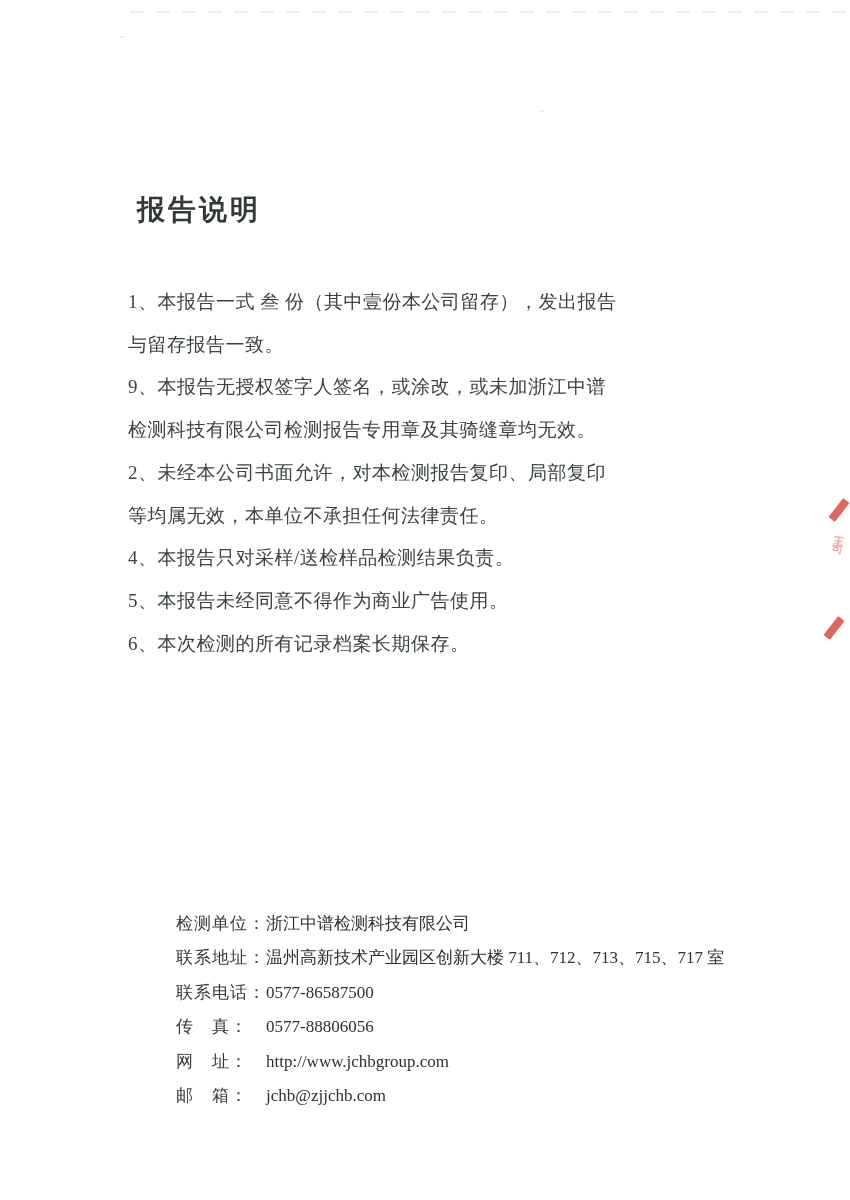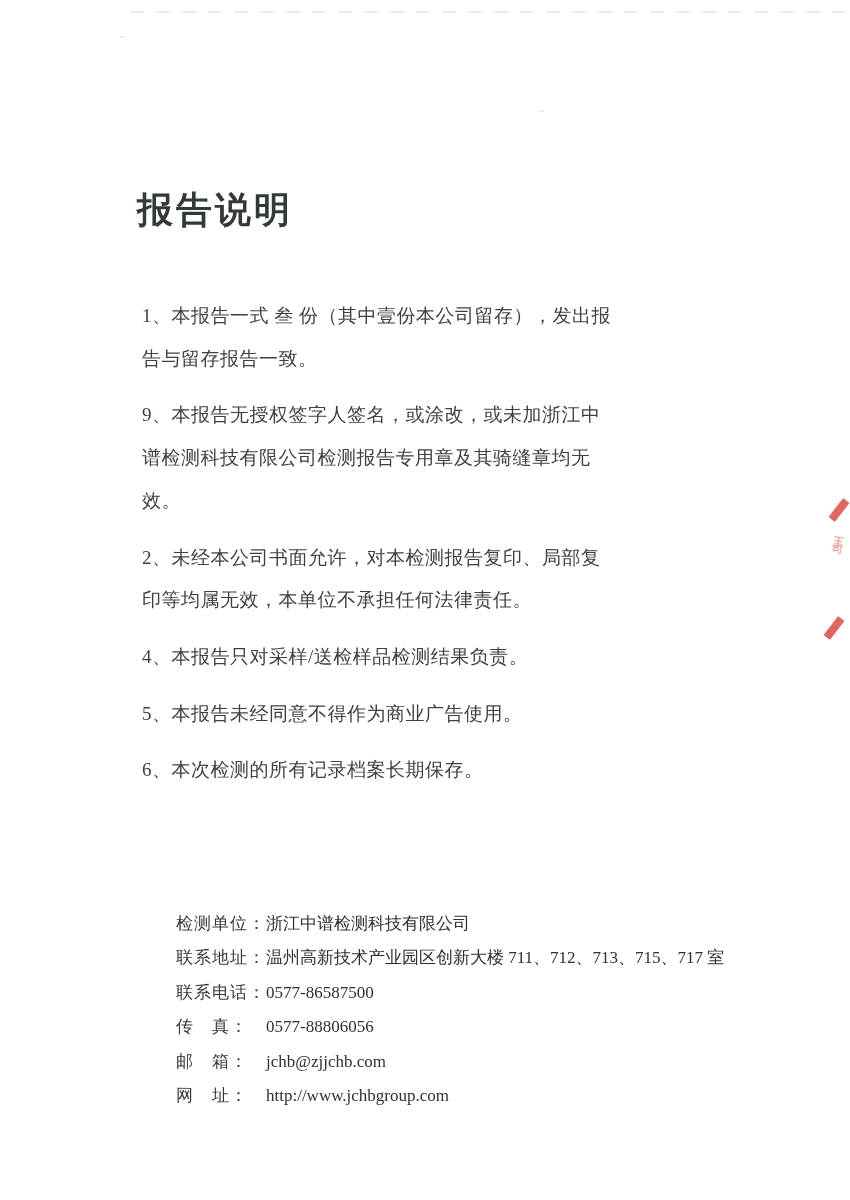--- a/index.html
+++ b/index.html
@@ -15,29 +15,29 @@
   .scan-line{
     position:absolute;top:11px;left:130px;right:0;height:2px;
     background:repeating-linear-gradient(90deg,#dcdcdc 0 14px,transparent 14px 26px);
     opacity:.55;
   }
   .scan-speck{
     position:absolute;width:4px;height:2px;background:#d9d9d9;border-radius:1px;opacity:.6;
   }
   .doc-title{
     position:absolute;left:137px;top:193px;
-    font-size:36px;line-height:34px;font-weight:600;
+    font-size:28px;line-height:34px;font-weight:600;
     letter-spacing:3px;color:#323b33;margin:0;
   }
   .notes{
     position:absolute;left:128px;top:281px;width:497px;
     color:#3a433c;
   }
   .notes p{
-    margin:14px;font-size:19px;line-height:42.7px;
+    margin:0;font-size:19px;line-height:42.7px;
     letter-spacing:.5px;text-align:left;
   }
   .contact{
     position:absolute;left:176px;top:869px;
     font-size:17px;color:#343c35;margin-top:38px;
   }
   .contact-row{
     height:34.4px;line-height:34.4px;white-space:nowrap;
   }
   .contact-label{
@@ -91,24 +91,24 @@
     <div class="contact-row">
       <span class="contact-label">联系地址：</span><span class="contact-value">温州高新技术产业园区创新大楼 711、712、713、715、717 室</span>
     </div>
     <div class="contact-row">
       <span class="contact-label">联系电话：</span><span class="contact-value">0577-86587500</span>
     </div>
     <div class="contact-row">
       <span class="contact-label">传　真：</span><span class="contact-value">0577-88806056</span>
     </div>
     <div class="contact-row">
-      <span class="contact-label">邮　箱：</span><span class="contact-value">jchb@zjjchb.com</span>
+      <span class="contact-label">网　址：</span><span class="contact-value">http://www.jchbgroup.com</span>
     </div>
     <div class="contact-row">
-      <span class="contact-label">网　址：</span><span class="contact-value">http://www.jchbgroup.com</span>
+      <span class="contact-label">邮　箱：</span><span class="contact-value">jchb@zjjchb.com</span>
     </div>
   </div>
 
   <div class="seal">
     <div class="seal-stripe top"></div>
     <div class="seal-text">王司</div>
     <div class="seal-stripe bottom"></div>
   </div>
 
 </div>

